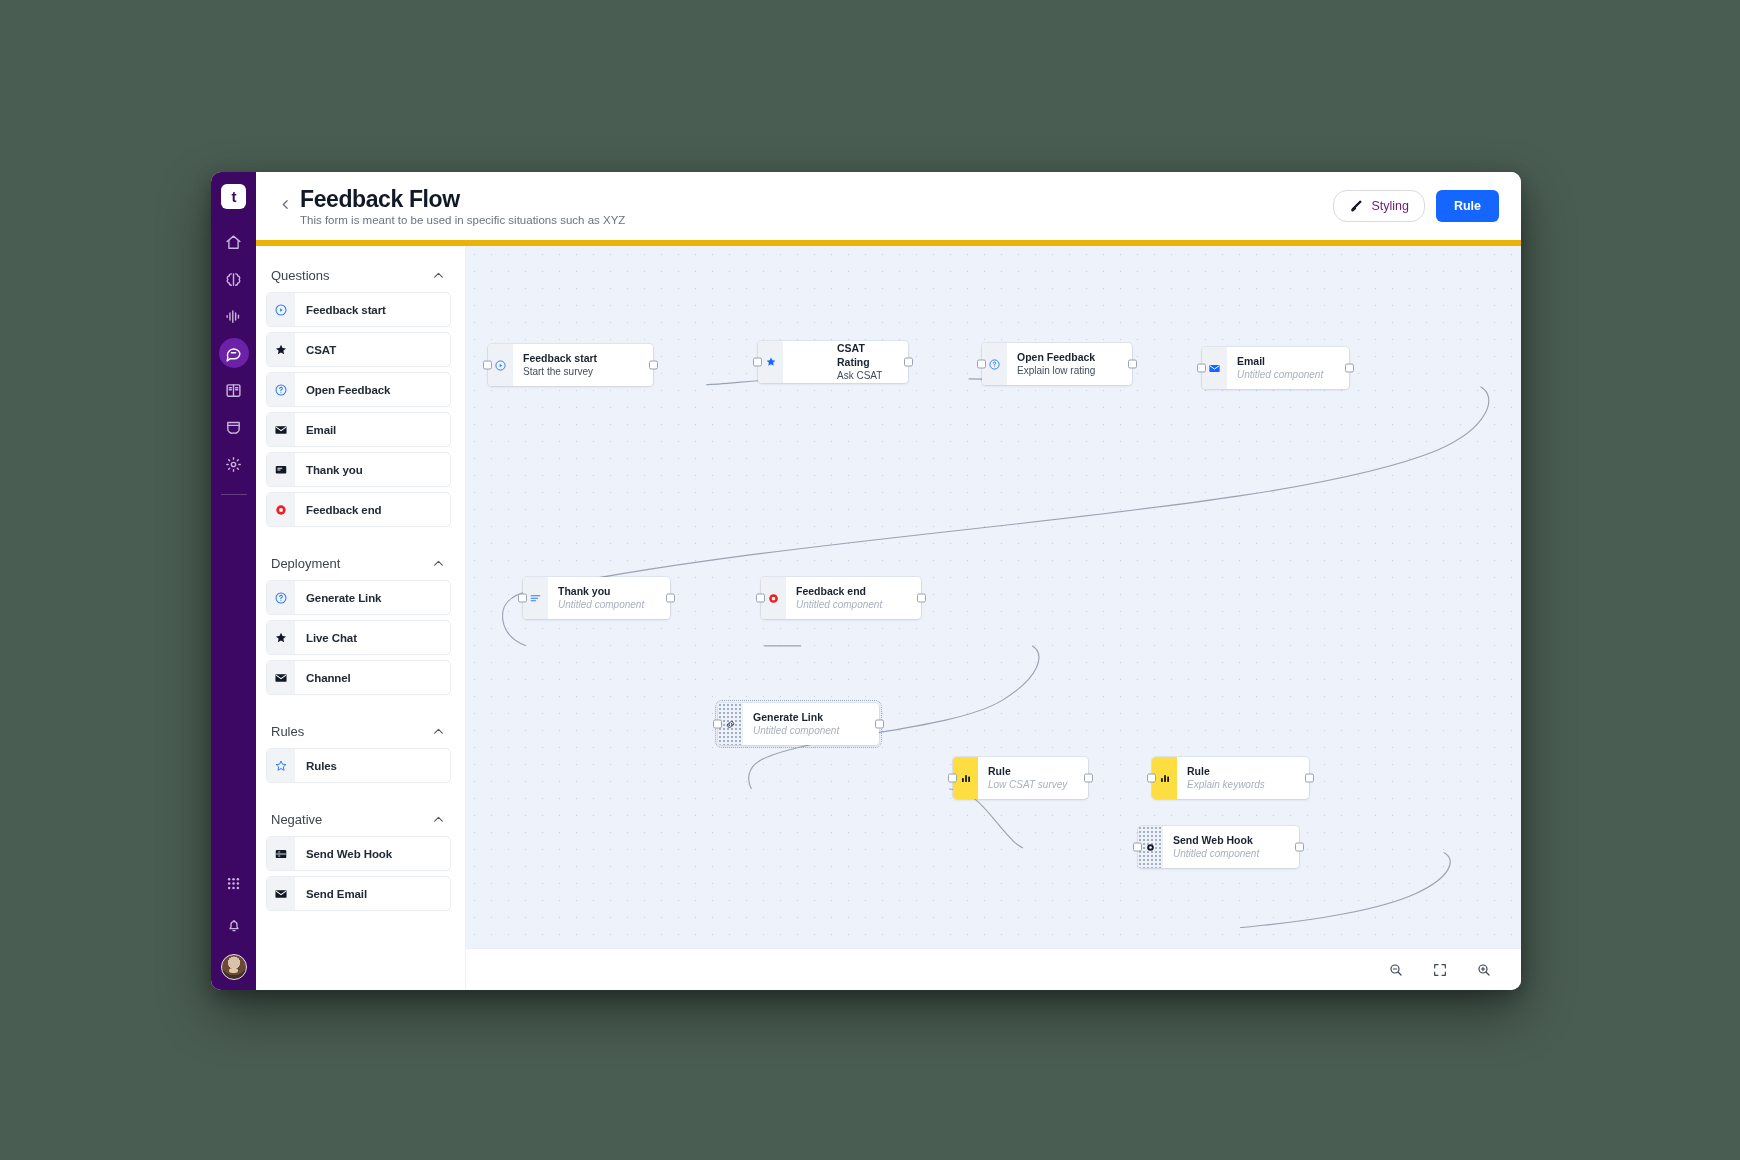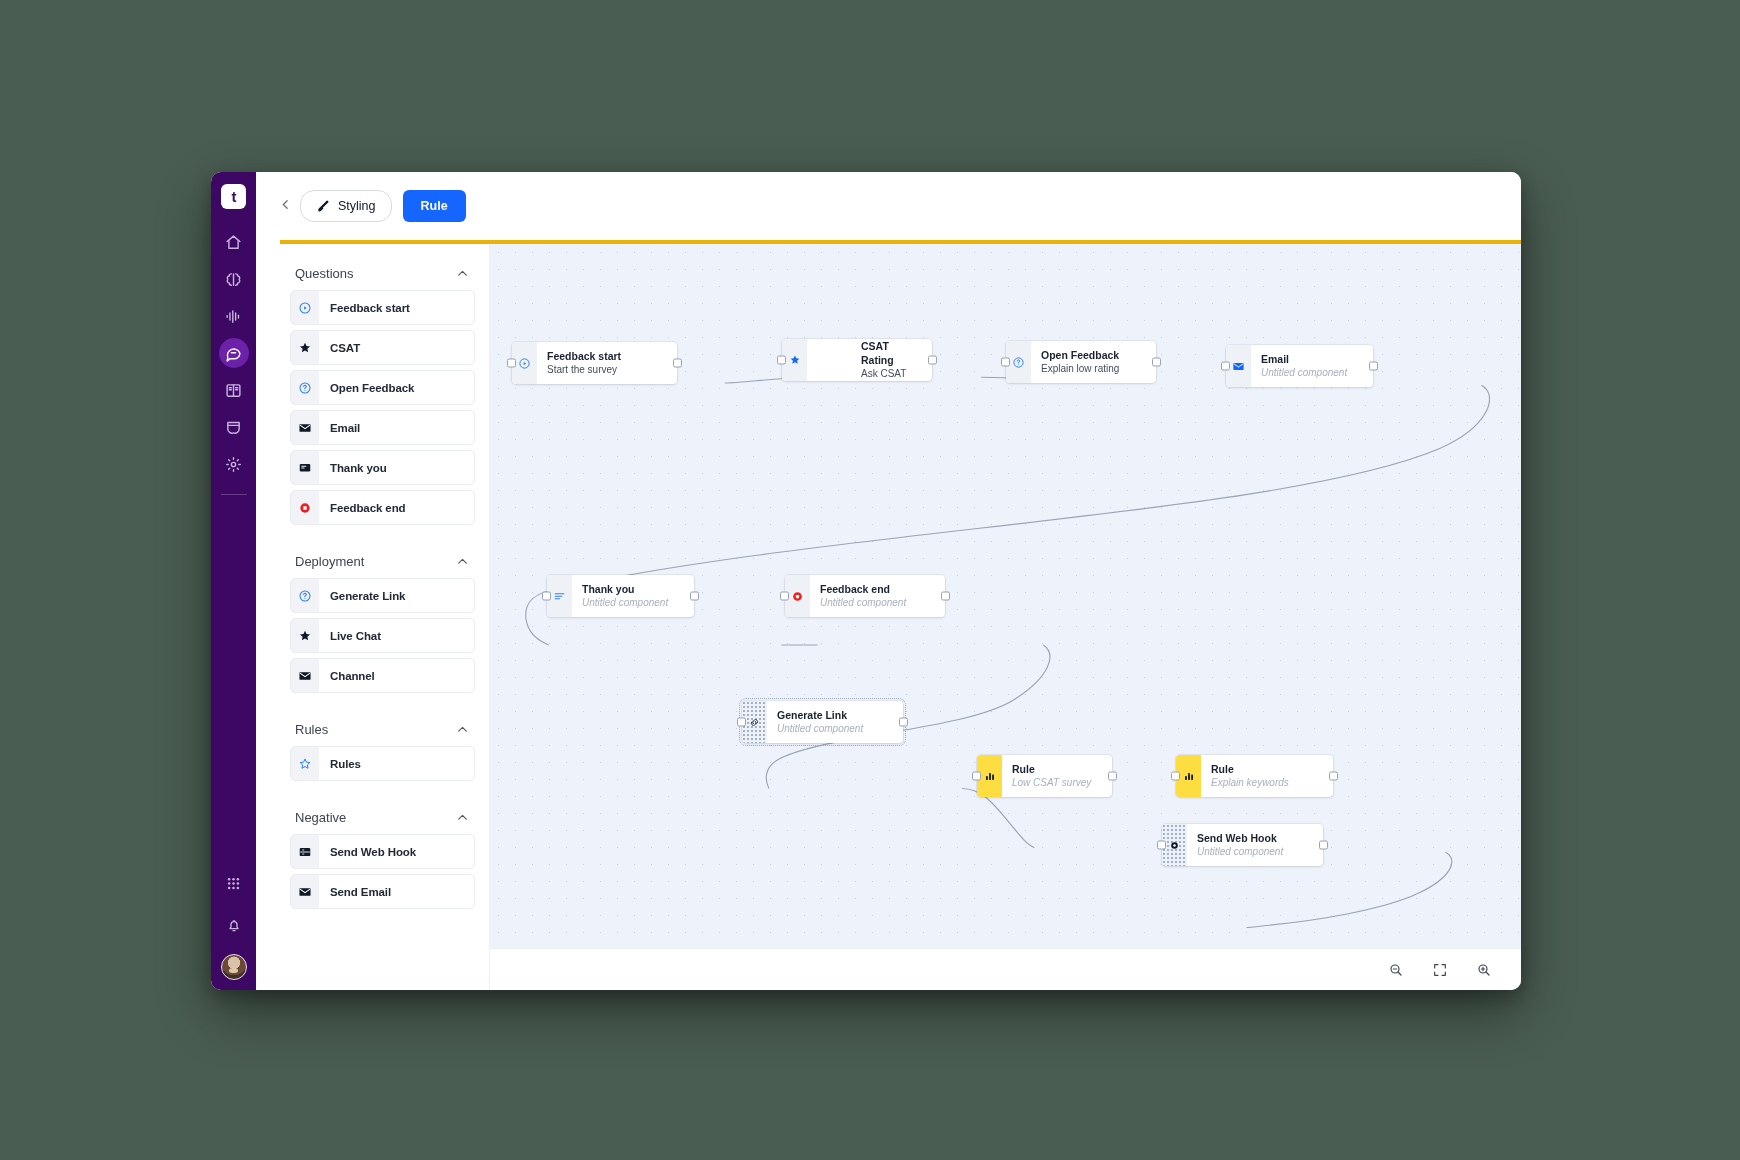--- a/index.html
+++ b/index.html
@@ -94,36 +94,36 @@
     font-size: 23px; font-weight: 700; color: #111827;
     letter-spacing: -0.4px; line-height: 1.15;
   }
   .app-sub {
     font-size: 11.5px; color: #6b7280; margin-top: 2px;
   }
   .header-actions { display: flex; align-items: center; gap: 11px; }
   .btn-styling {
     height: 32px; padding: 0 15px;
     border: 1px solid #d7dbe0; border-radius: 14px;
-    background: #fff; color: #0f172a;
+    background: #fff; color: #701a75;
     font-size: 12.5px; font-weight: 500;
     display: flex; align-items: center; gap: 8px;
     cursor: pointer;
   }
   .btn-next {
     height: 32px; padding: 0 18px;
     border: none; border-radius: 6px;
     background: #1565ff; color: #fff;
     font-size: 12.5px; font-weight: 600;
     cursor: pointer;
     display:flex; align-items:center;
   }
 
   
-  .body { flex: 1; display: flex; min-height: 0; border-top: 4px solid #eab308; margin-left: 24px; }
+  .body { flex: 1; display: flex; min-height: 0; border-top: 6px solid #eab308; }
 
   
   .panel {
     width: 210px; flex: 0 0 210px;
     background: #fff;
     padding: 12px 14px 0 10px;
     overflow: hidden;
     border-right: 1px solid #eef0f3;
   }
   .group-head {
@@ -304,20 +304,24 @@
     </div>
 
     <div class="app">
 
       <div class="header">
         <div class="back-btn">
           <svg width="13" height="13" viewBox="0 0 24 24" fill="none" stroke="currentColor" stroke-width="2.4" stroke-linecap="round" stroke-linejoin="round">
               <path d="M15 5 8 12l7 7"></path>
             </svg>
         </div>
+        <div class="title-block">
+          <div class="app-title">Feedback Flow</div>
+          <div class="app-sub">This form is meant to be used in specific situations such as XYZ</div>
+        </div>
         <div class="header-actions">
           <button class="btn-styling">
             <span style="display:flex">
               <svg width="14" height="14" viewBox="0 0 24 24" fill="none" stroke="#111827" stroke-width="1.8" stroke-linecap="round" stroke-linejoin="round">
                   <path d="M19 3.5 9.5 13l1.5 1.5L20.5 5a1.4 1.4 0 0 0-1.5-1.5Z" fill="#111827"></path>
                   <path d="M9 13.5 5.5 17c-.8.8-1 2-.5 3 1 .5 2.2.3 3-.5l3.5-3.5Z" fill="#111827"></path>
                 </svg>
             </span>
             <span>Styling</span>
           </button>

